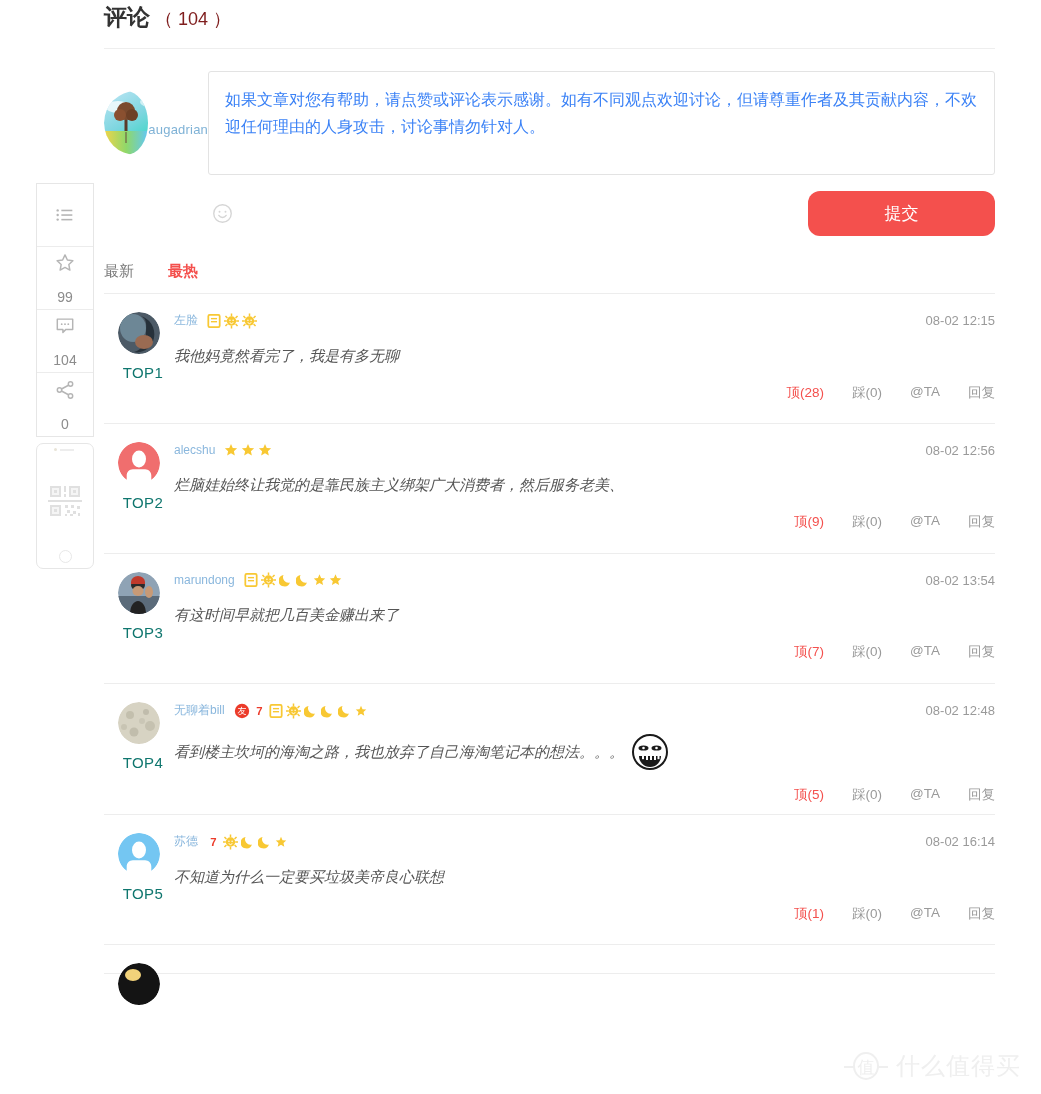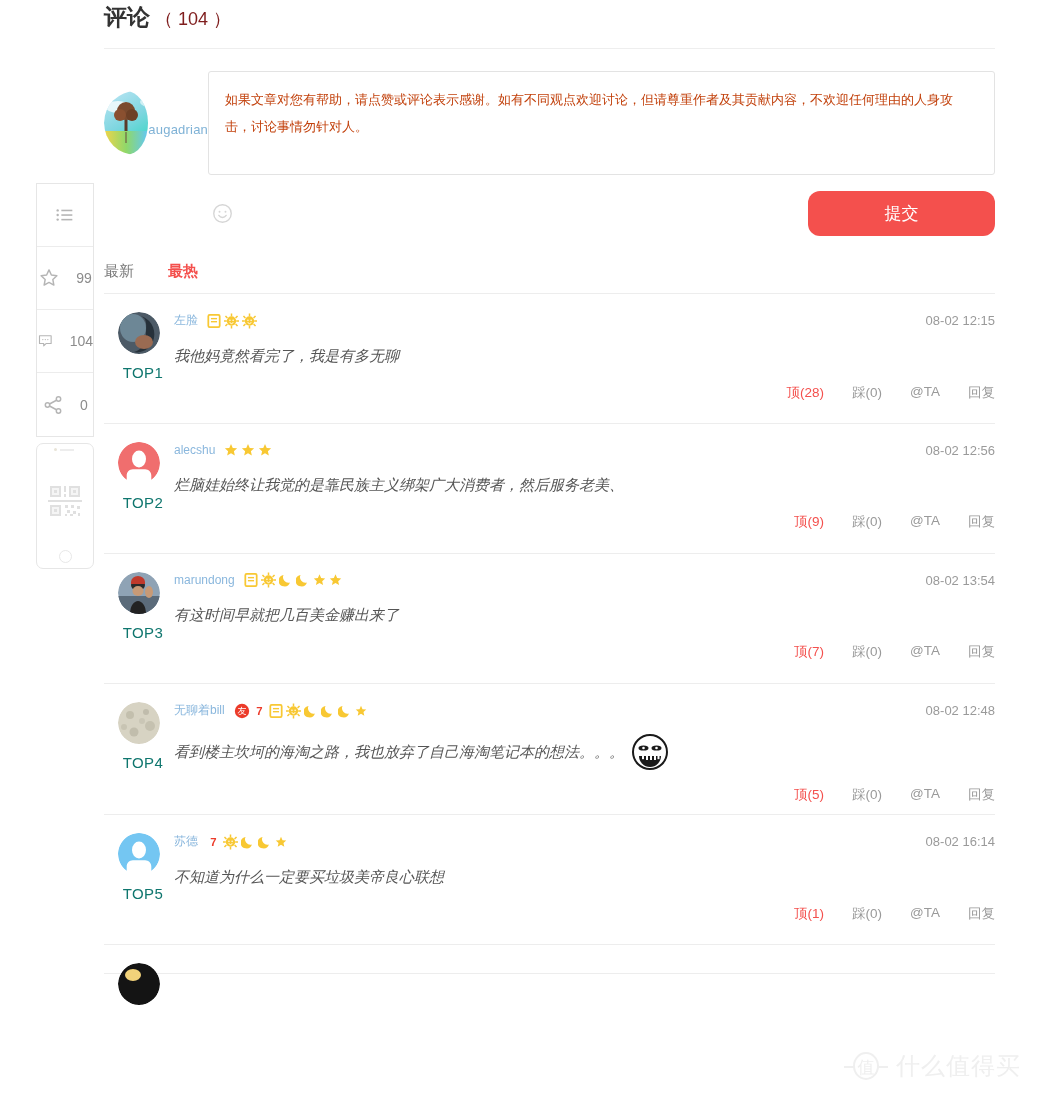--- a/index.html
+++ b/index.html
@@ -10,21 +10,21 @@
   }
   body { width: 1041px; height: 1094px; position: relative; overflow: hidden; }
 
   
   .side-rail {
     position: absolute; left: 36px; top: 183px;
     width: 58px; border: 1px solid #e6e6e6; background: #fff;
   }
   .rail-item {
     height: 63px; border-bottom: 1px solid #ececec;
-    display: flex; flex-direction: row;
+    display: flex; flex-direction: column;
     align-items: center; justify-content: center;
     color: #9b9b9b; gap: 16px; cursor: pointer;
   }
   .rail-item:last-child { border-bottom: none; }
   .rail-count { font-size: 14px; color: #8c8c8c; line-height: 1; }
   .rail-icon { width: 22px; height: 22px; display: block; }
 
   .side-phone {
     position: absolute; left: 36px; top: 443px;
     width: 58px; height: 126px;
@@ -56,21 +56,21 @@
   
   .composer { display: flex; padding-top: 22px; }
   .composer-user { width: 104px; display: flex; flex-direction: row;
     align-items: center; }
   .avatar-lg { width: 64px; height: 64px; border-radius: 50%; overflow: hidden;
     display:block; }
   .composer-name { margin-top: 12px; font-size: 13px; color: #7fb2d6;
     letter-spacing: .2px; cursor: pointer; }
   .composer-box {
     flex: 1; height: 104px; border: 1px solid #e3e3e3; border-radius: 3px;
-    padding: 14px 16px; color: #c2410c; font-size: 13px; line-height: 27px;
+    padding: 14px 16px; color: #3b82f6; font-size: 16px; line-height: 27px;
     background: #fff; overflow: hidden;
   }
 
   .composer-actions {
     display: flex; align-items: center; justify-content: space-between;
     margin-top: 16px; padding-left: 104px;
   }
   .emoji-btn { width: 21px; height: 21px; cursor: pointer; margin-left: 4px; }
   .submit-btn {
     width: 187px; height: 45px; border: none; border-radius: 12px;

